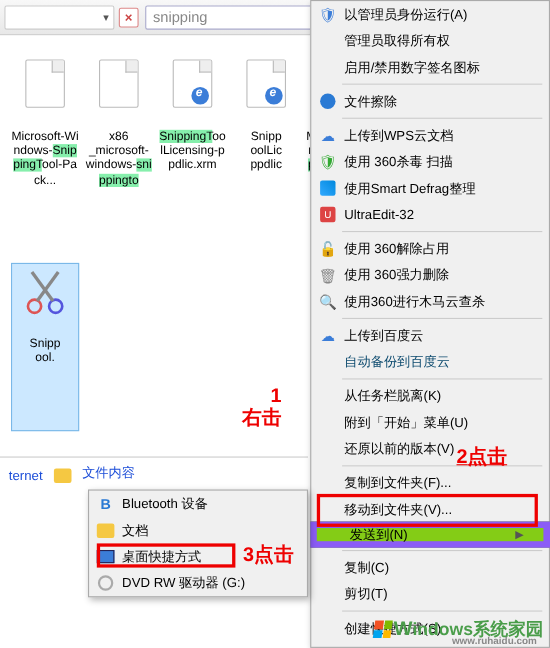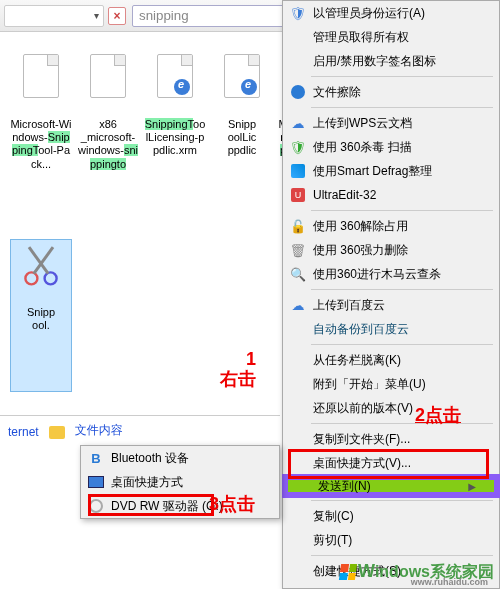--- a/index.html
+++ b/index.html
@@ -126,21 +126,21 @@
   <span class="folder-small"></span>
   <span>文件内容</span>
 </div>
 
 <div class="annotation" style="top:350px; left:220px; text-align:right;">
   <span>1</span><br><span>右击</span>
 </div>
 <div class="annotation" style="top:406px; left:415px;text-decoration:underline;">
   <span>2</span><span>点击</span>
 </div>
-<div class="annotation" style="top:495px; left:209px;">
+<div class="annotation" style="top:495px; left:221px;">
   <span>3</span><span>点击</span>
 </div>
 
 <div class="red-box" style="top:449px; left:288px; width:201px; height:30px;"></div>
 <div class="red-box" style="top:494px; left:88px; width:126px; height:22px;"></div>
 
 <div class="context-menu menu1" id="menu1">
     <div class="menu-item">
       <span class="menu-icon">
         <span style="color:#3b7dd8">🛡</span>
@@ -230,21 +230,21 @@
       <span class="menu-icon"></span>
       <span>还原以前的版本(V)</span>
     </div>
     <div class="menu-sep"></div>
     <div class="menu-item">
       <span class="menu-icon"></span>
       <span>复制到文件夹(F)...</span>
     </div>
     <div class="menu-item">
       <span class="menu-icon"></span>
-      <span>桌面快捷方式(V)...</span>
+      <span>移动到文件夹(V)...</span>
     </div>
     <div class="menu-item highlighted">
       <span class="menu-icon"></span>
       <span>发送到(N)</span>
       <span class="menu-arrow">▶</span>
     </div>
     <div class="menu-sep"></div>
     <div class="menu-item">
       <span class="menu-icon"></span>
       <span>复制(C)</span>
@@ -263,20 +263,26 @@
       <span>删除(D)</span>
     </div>
   </div>
 
 <div class="context-menu menu2" id="menu2">
     <div class="menu-item">
       <span class="menu-icon">
         <span style="color:#2a7ad4;font-weight:bold">B</span>
       </span>
       <span>Bluetooth 设备</span>
+    </div>
+    <div class="menu-item">
+      <span class="menu-icon">
+        <span class="folder-small"></span>
+      </span>
+      <span>文档</span>
     </div>
     <div class="menu-item">
       <span class="menu-icon">
         <span style="width:16px;height:12px;background:#3b7dd8;display:inline-block;border:1px solid #225"></span>
       </span>
       <span>桌面快捷方式</span>
     </div>
     <div class="menu-item">
       <span class="menu-icon">
         <span style="width:14px;height:14px;border:2px solid #aaa;border-radius:50%;display:inline-block"></span>

